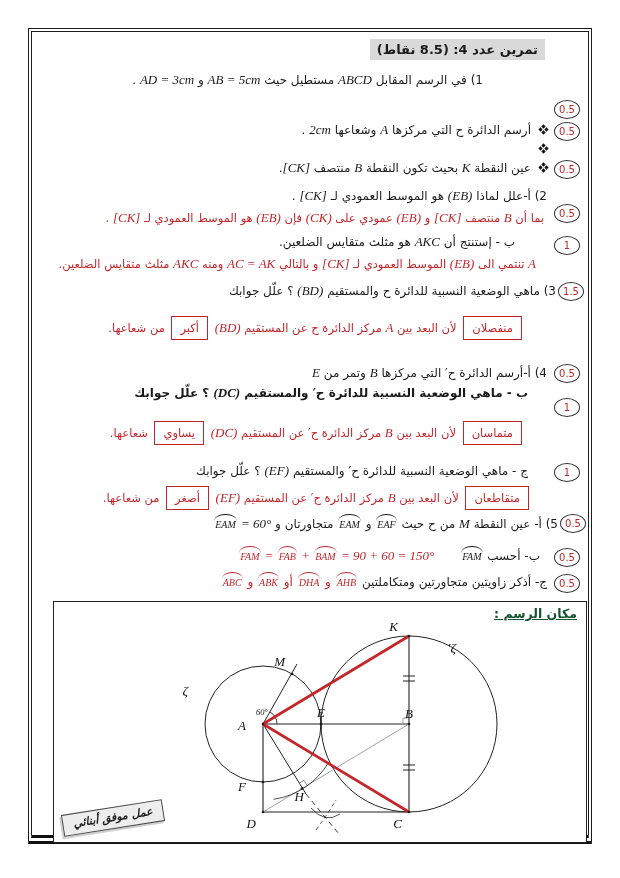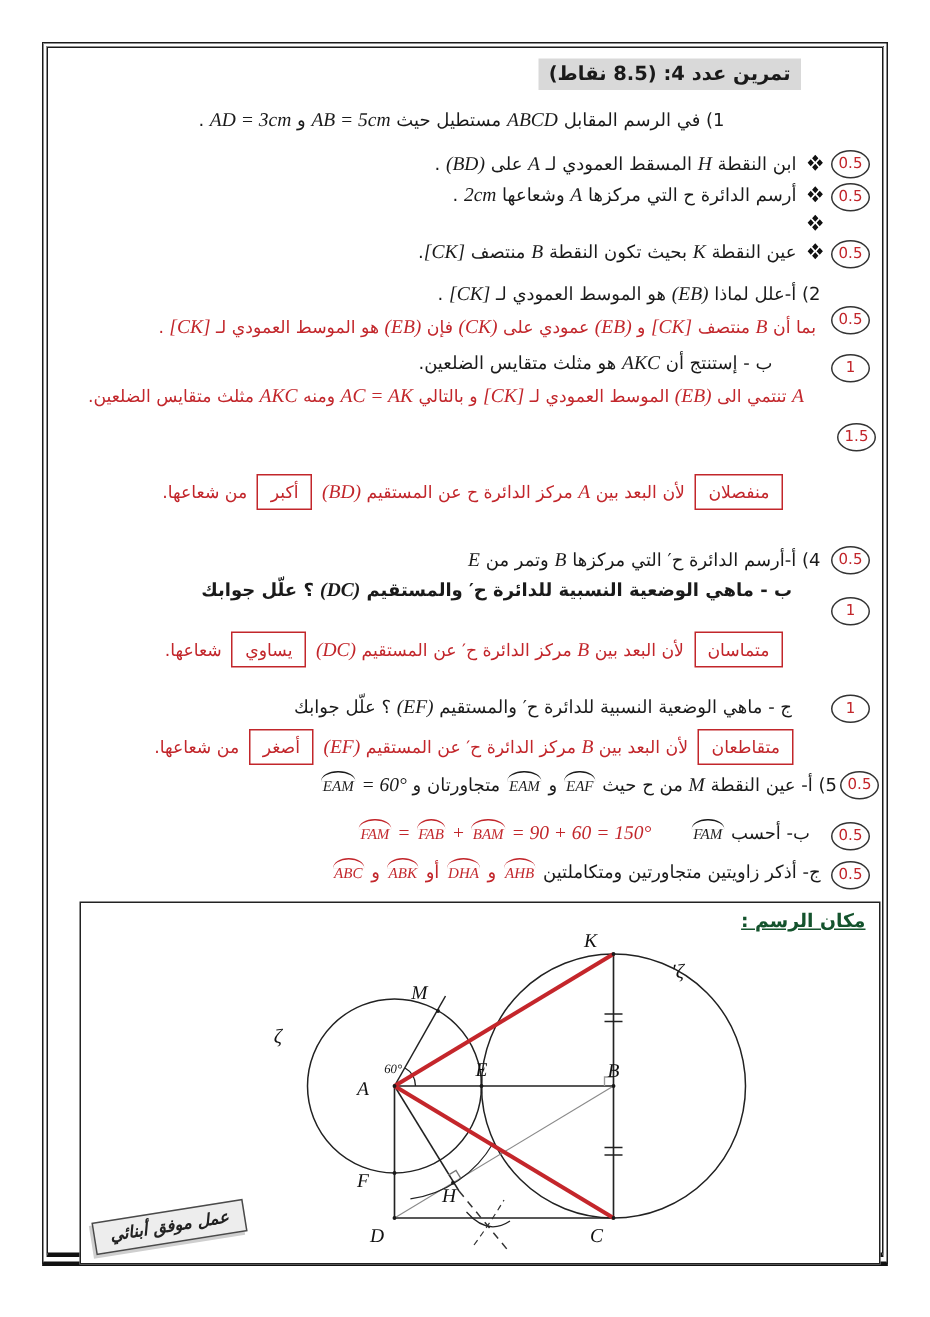--- a/index.html
+++ b/index.html
@@ -13,21 +13,21 @@
   .m{font-style:italic;font-family:"Liberation Serif","DejaVu Serif",serif;font-size:13px;}
   .h{font-style:italic;font-family:"Liberation Serif","DejaVu Serif",serif;font-size:10px;
      position:relative;display:inline-block;padding:3px 2px 0 2px;}
   .h::before{content:"";position:absolute;left:1px;right:1px;top:0px;height:6px;
      border-top:1.4px solid currentColor;border-radius:50% 50% 0 0/100% 100% 0 0;}
   .r{color:#c2262b;}
   .red{color:#c2262b;}
   .bx{display:inline-block;border:1.4px solid #c2262b;color:#c2262b;padding:3px 8px;margin:0 3px;}
   .W{direction:ltr;unicode-bidi:isolate;}
   .gap{display:inline-block;width:26px;}
-  .title{position:absolute;top:39px;right:86px;background:#d9d9d9;font-weight:bold;
+  .title{position:absolute;top:39px;right:75px;background:#d9d9d9;font-weight:bold;
          font-size:13px;padding:3px 7px;}
   .badge{position:absolute;width:26px;height:19px;border:1.1px solid #333;border-radius:50%;
          color:#c2262b;font-size:10px;display:flex;align-items:center;justify-content:center;
          background:#fff0;box-sizing:border-box;}
   .bullet-icon{display:inline-block;vertical-align:-1px;margin-inline-end:7px;}
   .fig{position:absolute;left:53px;top:601px;width:534px;height:242px;
        border:1.6px solid #222;box-sizing:border-box;background:#fff;}
   .fig-heading{position:absolute;top:4px;right:9px;font-weight:bold;font-size:12.5px;
        text-decoration:underline;color:#14532d;}
   .fig svg{position:absolute;left:0;top:0;}
@@ -55,25 +55,20 @@
   <div class="badge" style="top:282px;right:36px;margin-left:24px;">1.5</div>
   <div class="badge" style="top:364px;right:40px;">0.5</div>
   <div class="badge" style="top:398px;right:40px;">1</div>
   <div class="badge" style="top:463px;right:40px;">1</div>
   <div class="badge" style="top:514px;right:34px;">0.5</div>
   <div class="badge" style="top:548px;right:40px;">0.5</div>
   <div class="badge" style="top:574px;right:40px;">0.5</div>
 
   <div class="line" style="top:72px;right:137px;"><span class="run a">1)  في الرسم المقابل  </span><span class="run m">ABCD</span><span class="run a">  مستطيل حيث  </span><span class="run m">AB = 5cm</span><span class="run a"> و </span><span class="run m">AD = 3cm</span><span class="run a"> .</span></div>
 
-  <div class="line" style="top:101px;right:71px;">
-    <span class="bullet-icon"><svg width="11" height="11" viewBox="0 0 11 11">
-          <path fill="#111" d="M5.5 0.2 7.6 2.5 5.5 4.8 3.4 2.5Z M2.5 3.2 4.6 5.5 2.5 7.8 0.4 5.5Z M8.5 3.2 10.6 5.5 8.5 7.8 6.4 5.5Z M5.5 6.2 7.6 8.5 5.5 10.8 3.4 8.5Z"></path>
-        </svg></span><span><span class="run a">ابن النقطة </span><span class="run m">H</span><span class="run a"> المسقط العمودي لـ </span><span class="run m">A</span><span class="run a"> على </span><span class="run m">(BD)</span><span class="run a"> .</span></span>
-  </div>
   <div class="line" style="top:122px;right:71px;">
     <span class="bullet-icon"><svg width="11" height="11" viewBox="0 0 11 11">
           <path fill="#111" d="M5.5 0.2 7.6 2.5 5.5 4.8 3.4 2.5Z M2.5 3.2 4.6 5.5 2.5 7.8 0.4 5.5Z M8.5 3.2 10.6 5.5 8.5 7.8 6.4 5.5Z M5.5 6.2 7.6 8.5 5.5 10.8 3.4 8.5Z"></path>
         </svg></span><span><span class="run a">أرسم الدائرة ح  التي مركزها  </span><span class="run m">A</span><span class="run a">  وشعاعها  </span><span class="run m">2cm</span><span class="run a"> .</span></span>
   </div>
   <div class="line" style="top:141px;right:71px;">
     <span class="bullet-icon"><svg width="11" height="11" viewBox="0 0 11 11">
           <path fill="#111" d="M5.5 0.2 7.6 2.5 5.5 4.8 3.4 2.5Z M2.5 3.2 4.6 5.5 2.5 7.8 0.4 5.5Z M8.5 3.2 10.6 5.5 8.5 7.8 6.4 5.5Z M5.5 6.2 7.6 8.5 5.5 10.8 3.4 8.5Z"></path>
         </svg></span>
   </div>
@@ -81,20 +76,21 @@
     <span class="bullet-icon"><svg width="11" height="11" viewBox="0 0 11 11">
           <path fill="#111" d="M5.5 0.2 7.6 2.5 5.5 4.8 3.4 2.5Z M2.5 3.2 4.6 5.5 2.5 7.8 0.4 5.5Z M8.5 3.2 10.6 5.5 8.5 7.8 6.4 5.5Z M5.5 6.2 7.6 8.5 5.5 10.8 3.4 8.5Z"></path>
         </svg></span><span><span class="run a">عين النقطة </span><span class="run m">K</span><span class="run a">  بحيث تكون النقطة  </span><span class="run m">B</span><span class="run a">  منتصف </span><span class="run m">[CK]</span><span class="run a">.</span></span>
   </div>
 
   <div class="line" style="top:188px;right:73px;"><span class="run a">2) أ-علل لماذا </span><span class="run m">(EB)</span><span class="run a">  هو الموسط العمودي لـ </span><span class="run m">[CK]</span><span class="run a"> .</span></div>
   <div class="line red" style="top:210px;right:76px;font-size:11.5px;"><span class="run a">بما أن </span><span class="run m r">B</span><span class="run a"> منتصف </span><span class="run m r">[CK]</span><span class="run a"> و </span><span class="run m r">(EB)</span><span class="run a"> عمودي على </span><span class="run m r">(CK)</span><span class="run a"> فإن </span><span class="run m r">(EB)</span><span class="run a"> هو الموسط العمودي لـ </span><span class="run m r">[CK]</span><span class="run a"> .</span></div>
   <div class="line" style="top:234px;right:105px;"><span class="run a">ب - إستنتج أن </span><span class="run m">AKC</span><span class="run a"> هو مثلث متقايس الضلعين.</span></div>
   <div class="line red" style="top:256px;right:84px;font-size:11.5px;"><span class="run m r">A</span><span class="run a"> تنتمي الى </span><span class="run m r">(EB)</span><span class="run a"> الموسط العمودي لـ </span><span class="run m r">[CK]</span><span class="run a"> و بالتالي  </span><span class="run m r">AC = AK</span><span class="run a">  ومنه </span><span class="run m r">AKC</span><span class="run a"> مثلث متقايس الضلعين.</span></div>
 
+  <div class="line" style="top:283px;right:64px;"><span class="run a">3) ماهي الوضعية النسبية للدائرة  ح  والمستقيم </span><span class="run m">(BD)</span><span class="run a"> ؟ علّل جوابك</span></div>
   <div class="line red" style="top:316px;right:95px;font-size:11.5px;"><span class="run bx">منفصلان</span><span class="run a"> لأن البعد بين  </span><span class="run m r">A</span><span class="run a">  مركز الدائرة  ح  عن المستقيم </span><span class="run m r">(BD)</span><span class="run a"> </span><span class="run bx">أكبر</span><span class="run a"> من شعاعها.</span></div>
 
   <div class="line" style="top:365px;right:73px;"><span class="run a">4) أ-أرسم الدائرة ح′  التي مركزها  </span><span class="run m">B</span><span class="run a">  وتمر من </span><span class="run m">E</span></div>
   <div class="line" style="top:385px;right:92px;font-weight:bold;"><span class="run a">ب - ماهي الوضعية النسبية للدائرة  ح′  والمستقيم </span><span class="run m">(DC)</span><span class="run a"> ؟ علّل جوابك</span></div>
   <div class="line red" style="top:421px;right:95px;font-size:11.5px;"><span class="run bx">متماسان</span><span class="run a"> لأن البعد بين  </span><span class="run m r">B</span><span class="run a">  مركز الدائرة  ح′ عن المستقيم </span><span class="run m r">(DC)</span><span class="run a"> </span><span class="run bx">يساوي</span><span class="run a"> شعاعها.</span></div>
   <div class="line" style="top:463px;right:92px;"><span class="run a">ج - ماهي الوضعية النسبية للدائرة  ح′  والمستقيم </span><span class="run m">(EF)</span><span class="run a"> ؟ علّل جوابك</span></div>
   <div class="line red" style="top:486px;right:88px;font-size:11.5px;"><span class="run bx">متقاطعان</span><span class="run a"> لأن البعد بين  </span><span class="run m r">B</span><span class="run a">  مركز الدائرة  ح′ عن المستقيم </span><span class="run m r">(EF)</span><span class="run a"> </span><span class="run bx">أصغر</span><span class="run a"> من شعاعها.</span></div>
 
   <div class="line" style="top:514px;right:62px;"><span class="run a">5) أ- عين النقطة </span><span class="run m">M</span><span class="run a">  من  ح  حيث  </span><span class="run h">EAF</span><span class="run a"> و </span><span class="run h">EAM</span><span class="run a">  متجاورتان و </span><span class="run W"><span class="run h">EAM</span><span class="run m"> = 60°</span></span></div>
   <div class="line" style="top:546px;right:80px;"><span class="run a">ب- أحسب  </span><span class="run h">FAM</span><span class="run gap"></span><span class="run W"><span class="run h r">FAM</span><span class="run m r"> = </span><span class="run h r">FAB</span><span class="run m r"> + </span><span class="run h r">BAM</span><span class="run m r"> = 90 + 60 = 150°</span></span></div>

